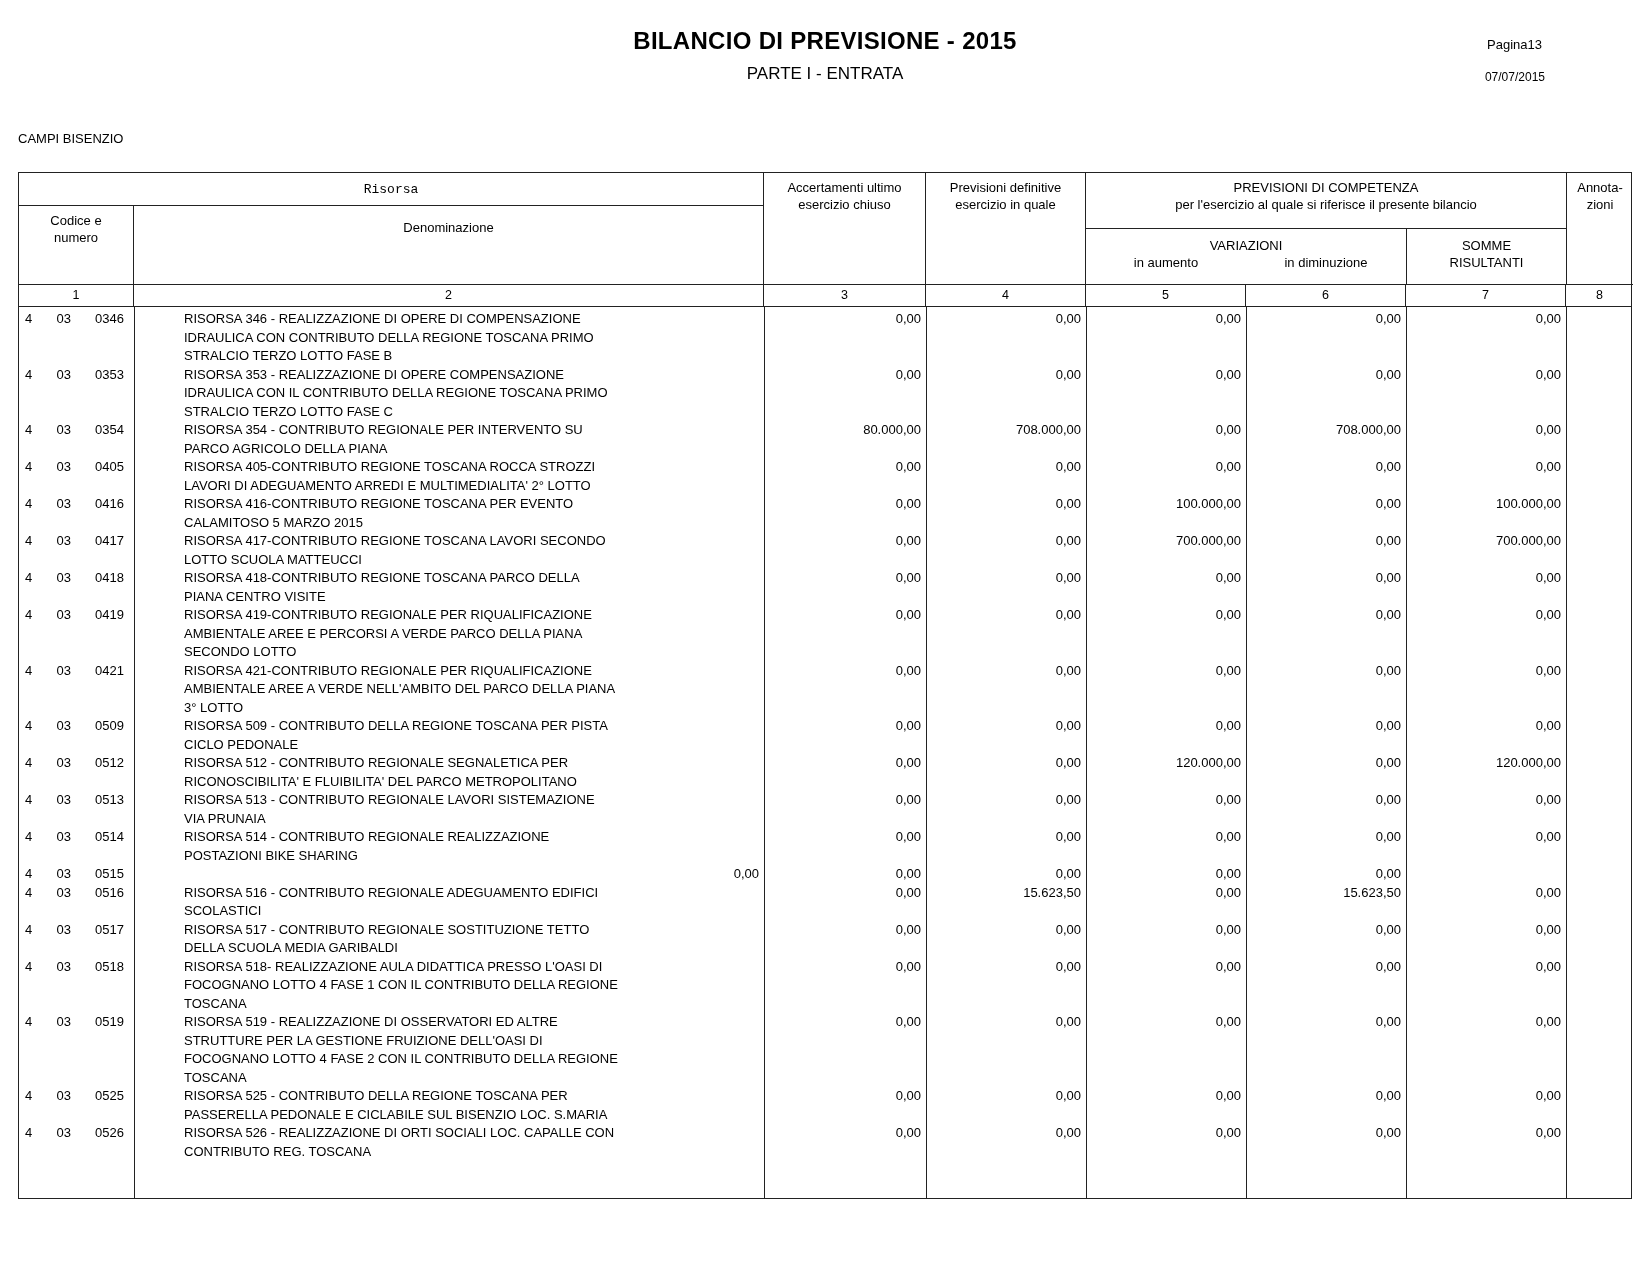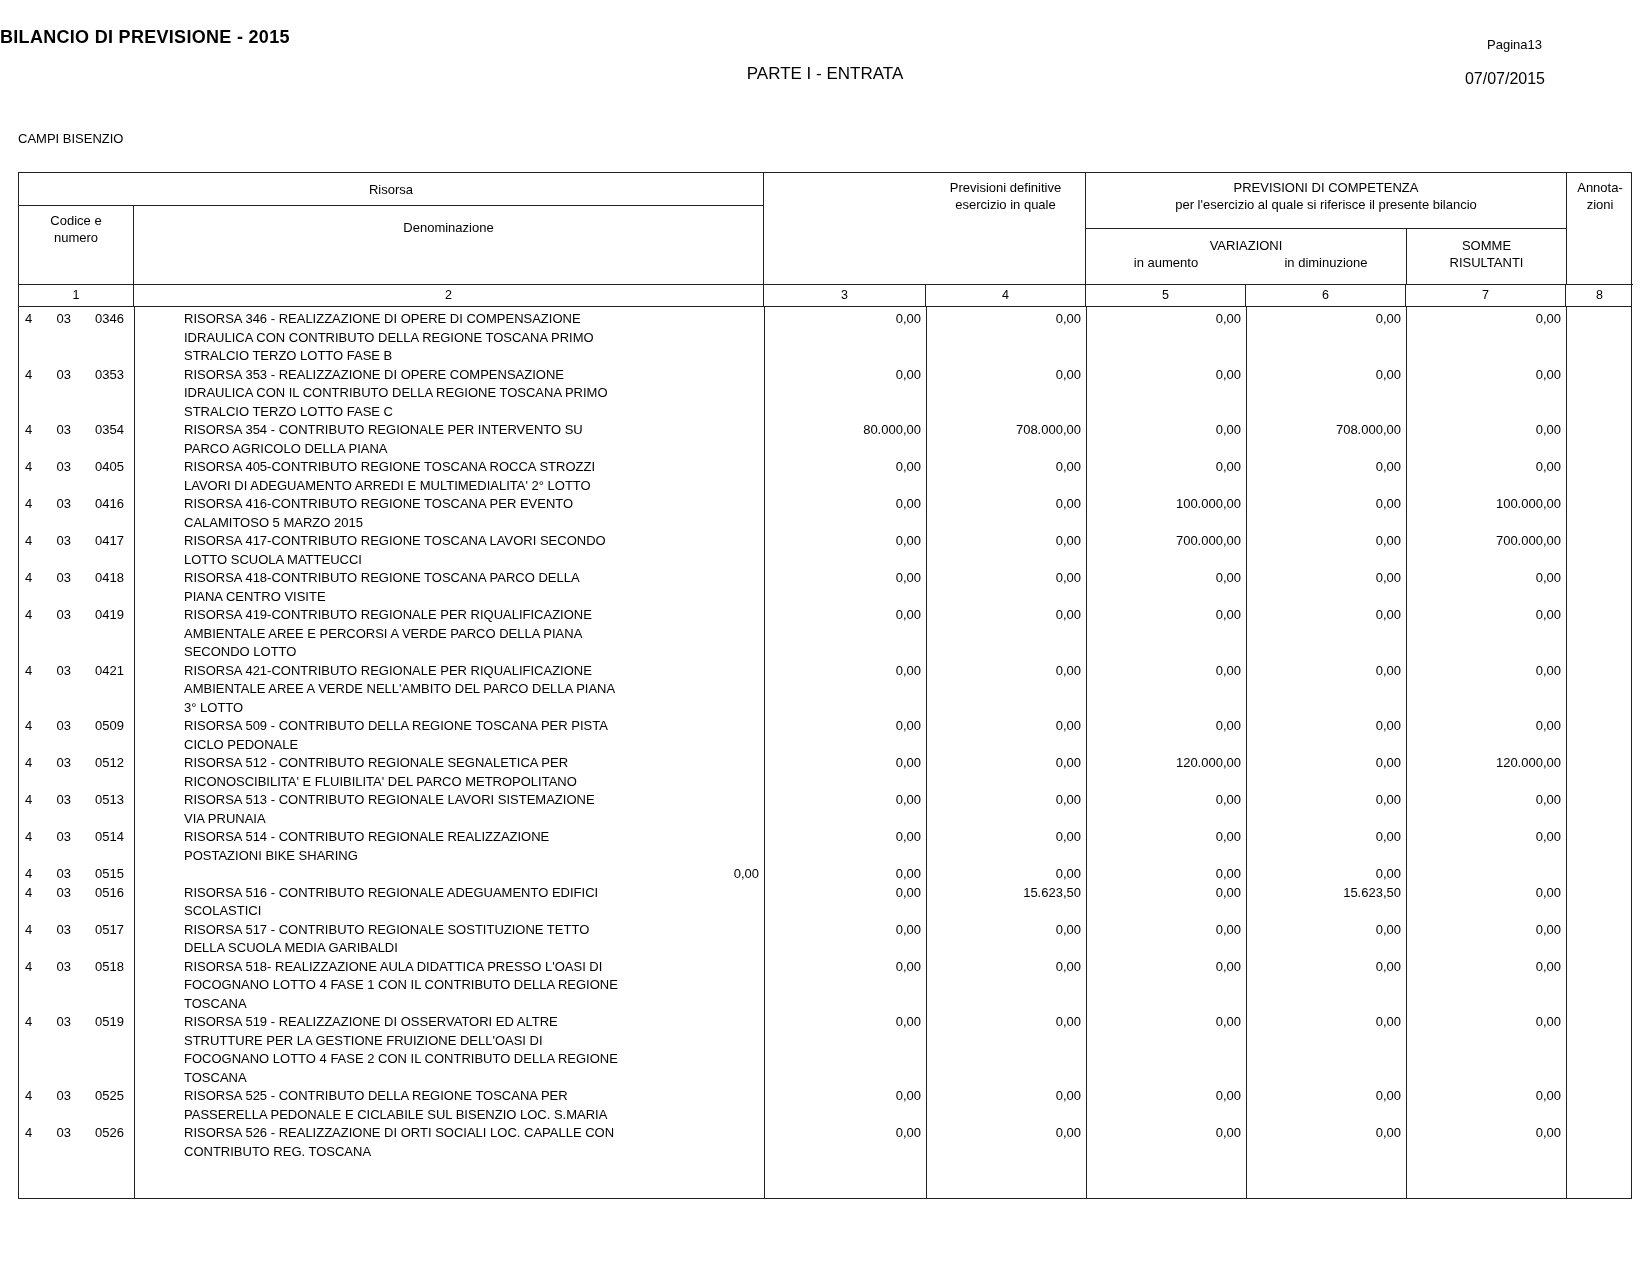--- a/index.html
+++ b/index.html
@@ -2,41 +2,41 @@
 <html><head>
 <meta charset="utf-8">
 <style>
   * { margin:0; padding:0; }
   body { background:#e8e8e8; margin:0; }
   .page {
     position:relative; width:1650px; height:1275px; background:#fff;
     font-family:"Liberation Sans", sans-serif; color:#000; overflow:hidden;
   }
   
-  .title { position:absolute; top:27px; left:0; width:100%; text-align:left;
-           font-size:18px; font-weight:bold; letter-spacing:0.3px; }
+  .title { position:absolute; top:27px; left:0; width:100%; text-align:center;
+           font-size:24px; font-weight:bold; letter-spacing:0.3px; }
   .subtitle { position:absolute; top:64px; left:0; width:100%; text-align:center; font-size:17px; }
   .pagina { position:absolute; top:37px; left:1408px; width:134px; display:flex;
             justify-content:flex-end; font-size:13px; }
-  .date { position:absolute; top:70px; right:105px; font-size:16px; }
+  .date { position:absolute; top:70px; right:105px; font-size:12px; }
   .entity { position:absolute; top:131px; left:18px; font-size:13px; }
 
   
   .table { position:absolute; left:18px; top:172px; width:1614px; }
   .thead {
     display:grid;
     grid-template-columns:115px 630px 162px 160px 160px 160px 160px 67px;
     grid-template-rows:33px 23px 55px 22px;
     border:1px solid #222; box-sizing:border-box; font-size:13px;
   }
   .hc { text-align:center; line-height:17px; box-sizing:border-box; }
   .bR { border-right:1px solid #222; }
   .bL { border-left:1px solid #222; }
   .bB { border-bottom:1px solid #222; }
-  .risorsa { grid-column:1/3; grid-row:1; padding-top:8px; }
+  .risorsa { grid-column:1/3; grid-row:1; padding-top:8px;font-family:Liberation Mono, monospace; }
   .codice  { grid-column:1; grid-row:2/4; padding:6px 14px 0; }
   .denom   { grid-column:2; grid-row:2/4; padding-top:13px; }
   .acc     { grid-column:3; grid-row:1/4; padding:6px 16px 0; }
   .prev    { grid-column:4; grid-row:1/4; padding:6px 12px 0; }
   .comp    { grid-column:5/8; grid-row:1/3; padding-top:6px; }
   .vari    { grid-column:5/7; grid-row:3; padding-top:8px; }
   .vari-sub { display:flex; }
   .vari-sub span { flex:1; }
   .somme   { grid-column:7; grid-row:3; padding:8px 28px 0; }
   .anno    { grid-column:8; grid-row:1/4; padding-top:6px; white-space:pre-line; }
@@ -72,20 +72,21 @@
   </div>
   <div class="date">07/07/2015</div>
   <div class="entity">CAMPI BISENZIO</div>
 
   <div class="table">
 
     <div class="thead">
       <div class="hc risorsa bR bB">Risorsa</div>
       <div class="hc codice bR">Codice e numero</div>
       <div class="hc denom bR">Denominazione</div>
+      <div class="hc acc bR">Accertamenti ultimo esercizio chiuso</div>
       <div class="hc prev bR">Previsioni definitive esercizio in quale</div>
       <div class="hc comp bB">
         <div>PREVISIONI DI COMPETENZA</div>
         <div>per l'esercizio al quale si riferisce il presente bilancio</div>
       </div>
       <div class="hc vari">
         <div>VARIAZIONI</div>
         <div class="vari-sub">
           <span>in aumento</span>
           <span>in diminuzione</span>

